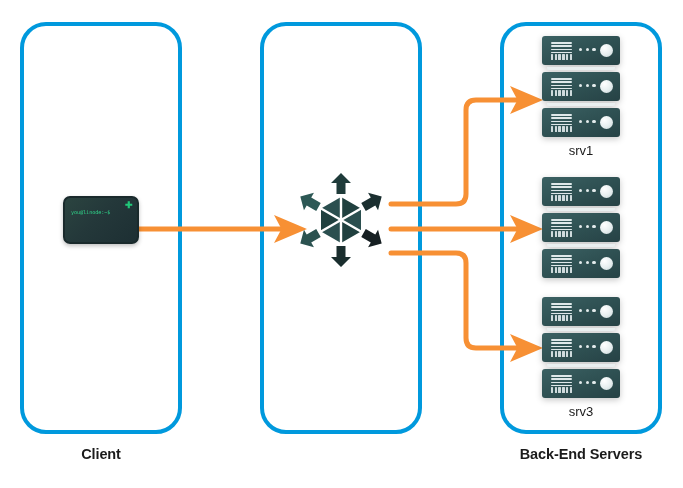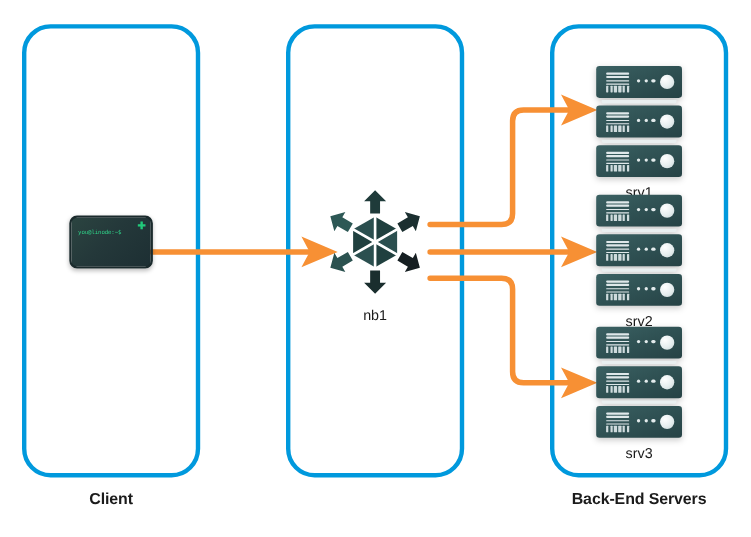--- a/index.html
+++ b/index.html
@@ -90,21 +90,21 @@
     color: #21c97a;
     font-size: 9px;
     line-height: 7px;
     font-weight: bold;
   }
 
   
   .node-nb { left: 287px; top: 172px; width: 108px; }
 
   
-  .node-srv1 { left: 527px; top: 60px;  width: 108px; }
+  .node-srv1 { left: 527px; top: 36px;  width: 108px; }
   .node-srv2 { left: 527px; top: 177px; width: 108px; }
   .node-srv3 { left: 527px; top: 297px; width: 108px; text-align: center; }
 
   .rack {
     width: 78px;
     margin: 0 auto;
     display: flex;
     flex-direction: column;
     gap: 2px;
     filter: drop-shadow(0 2px 3px rgba(0,0,0,.22));
@@ -240,21 +240,20 @@
 
         <g fill="#2b5250" transform="rotate(180) rotate(60)">
           <path d="M-4.5,-26 L4.5,-26 L4.5,-37 L10,-37 L0,-47 L-10,-37 L-4.5,-37 Z"></path>
         </g>
 
         <g fill="#2d5855" transform="rotate(-60)">
           <path d="M-4.5,-26 L4.5,-26 L4.5,-37 L10,-37 L0,-47 L-10,-37 L-4.5,-37 Z"></path>
         </g>
       </g>
     </svg>
-    <div class="node-label">nb1</div>
   </div>
 
   <div class="node node-srv1">
     <div class="rack">
       <div class="rack-unit">
           <span class="ru-lines">
             <i></i>
             <i></i>
             <i></i>
             <i></i>
@@ -388,21 +387,20 @@
             <i></i>
           </span>
           <span class="ru-dots">
             <i></i>
             <i></i>
             <i></i>
           </span>
           <span class="ru-knob"></span>
         </div>
     </div>
-    <div class="node-label">srv2</div>
   </div>
 
   <div class="node node-srv3">
     <div class="rack">
       <div class="rack-unit">
           <span class="ru-lines">
             <i></i>
             <i></i>
             <i></i>
             <i></i>

